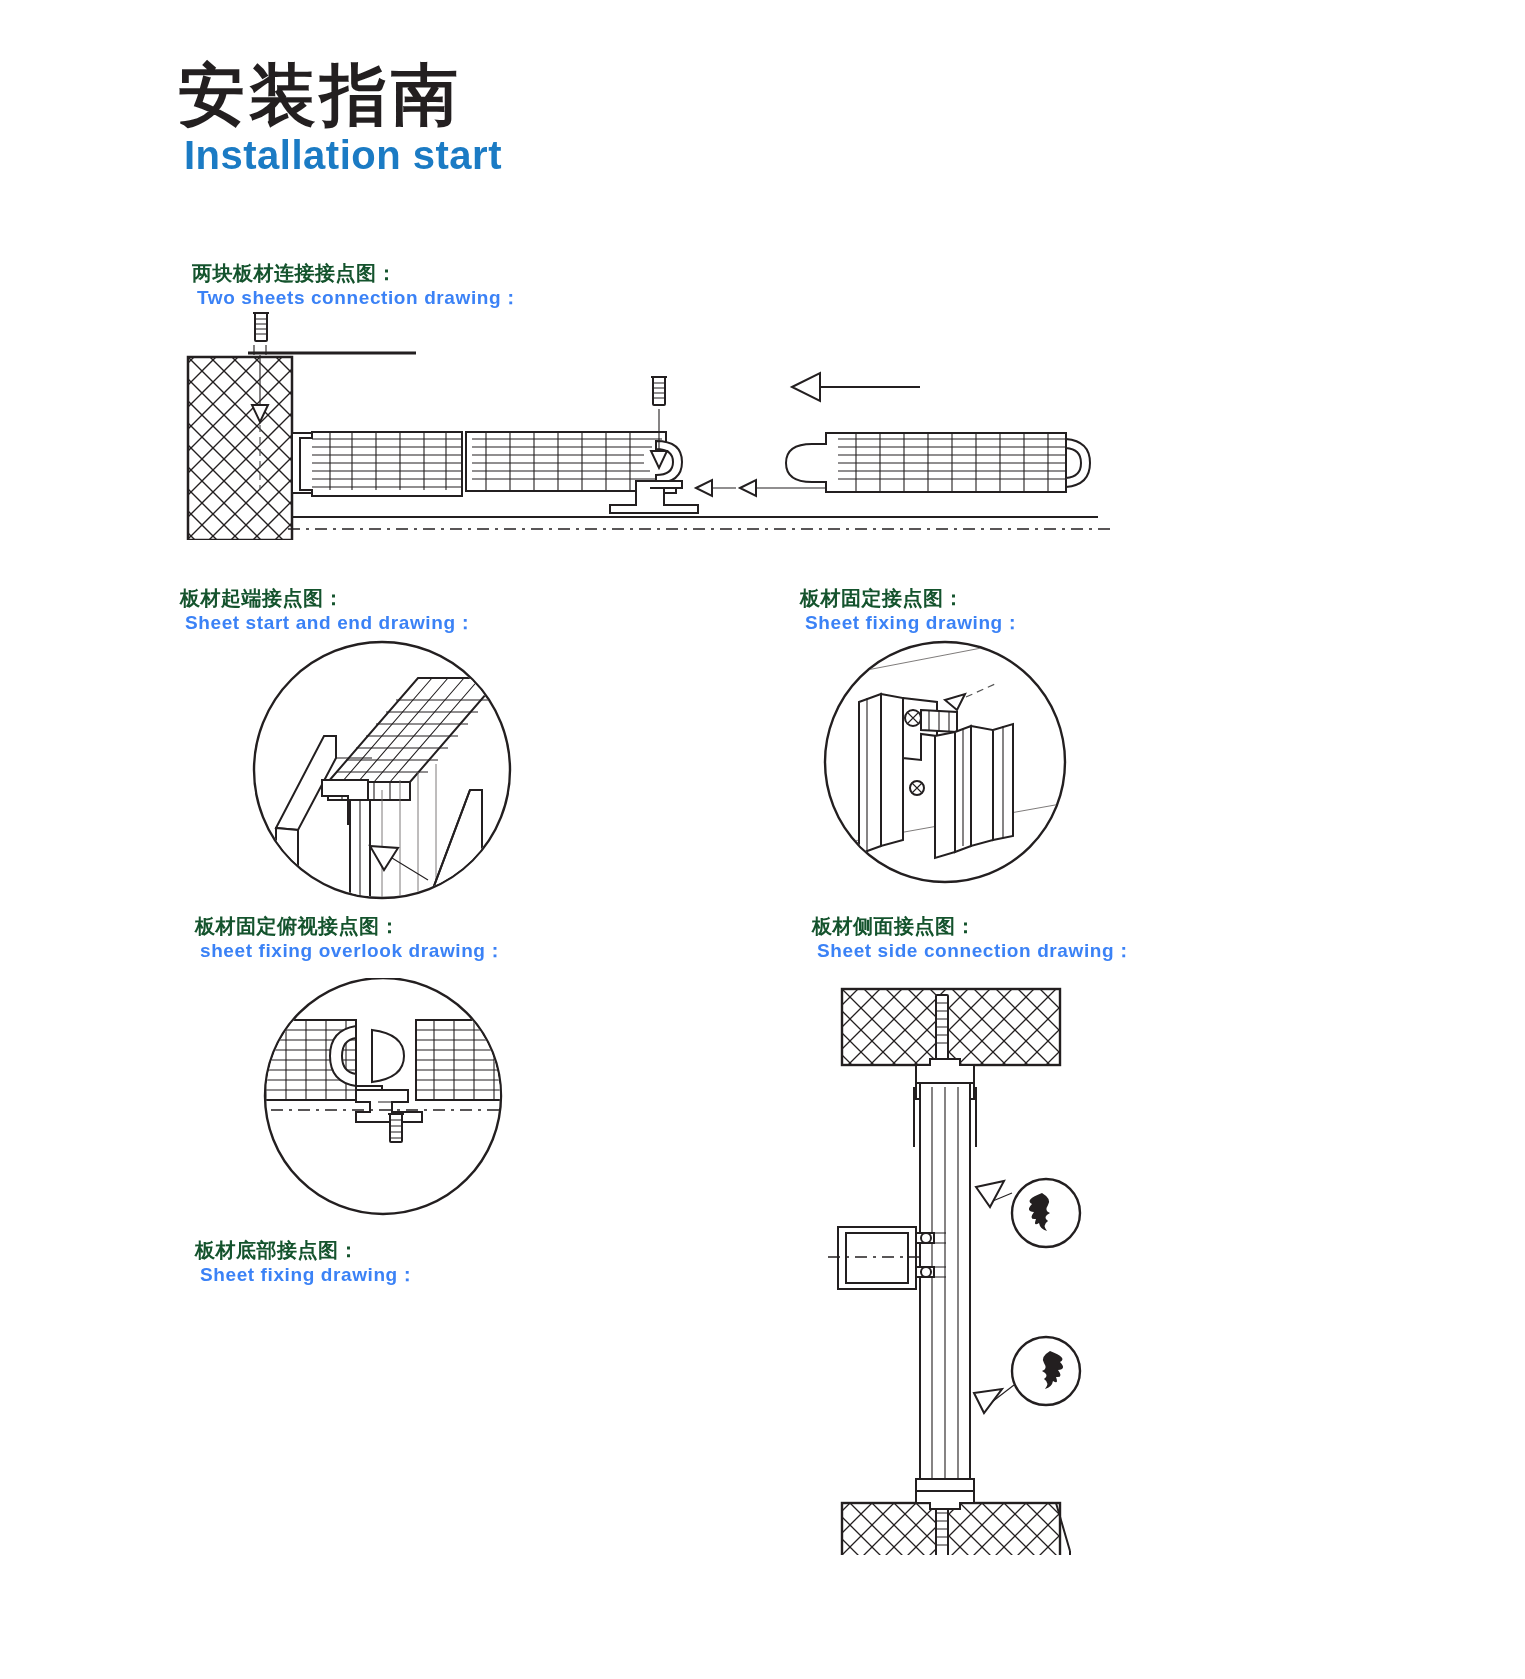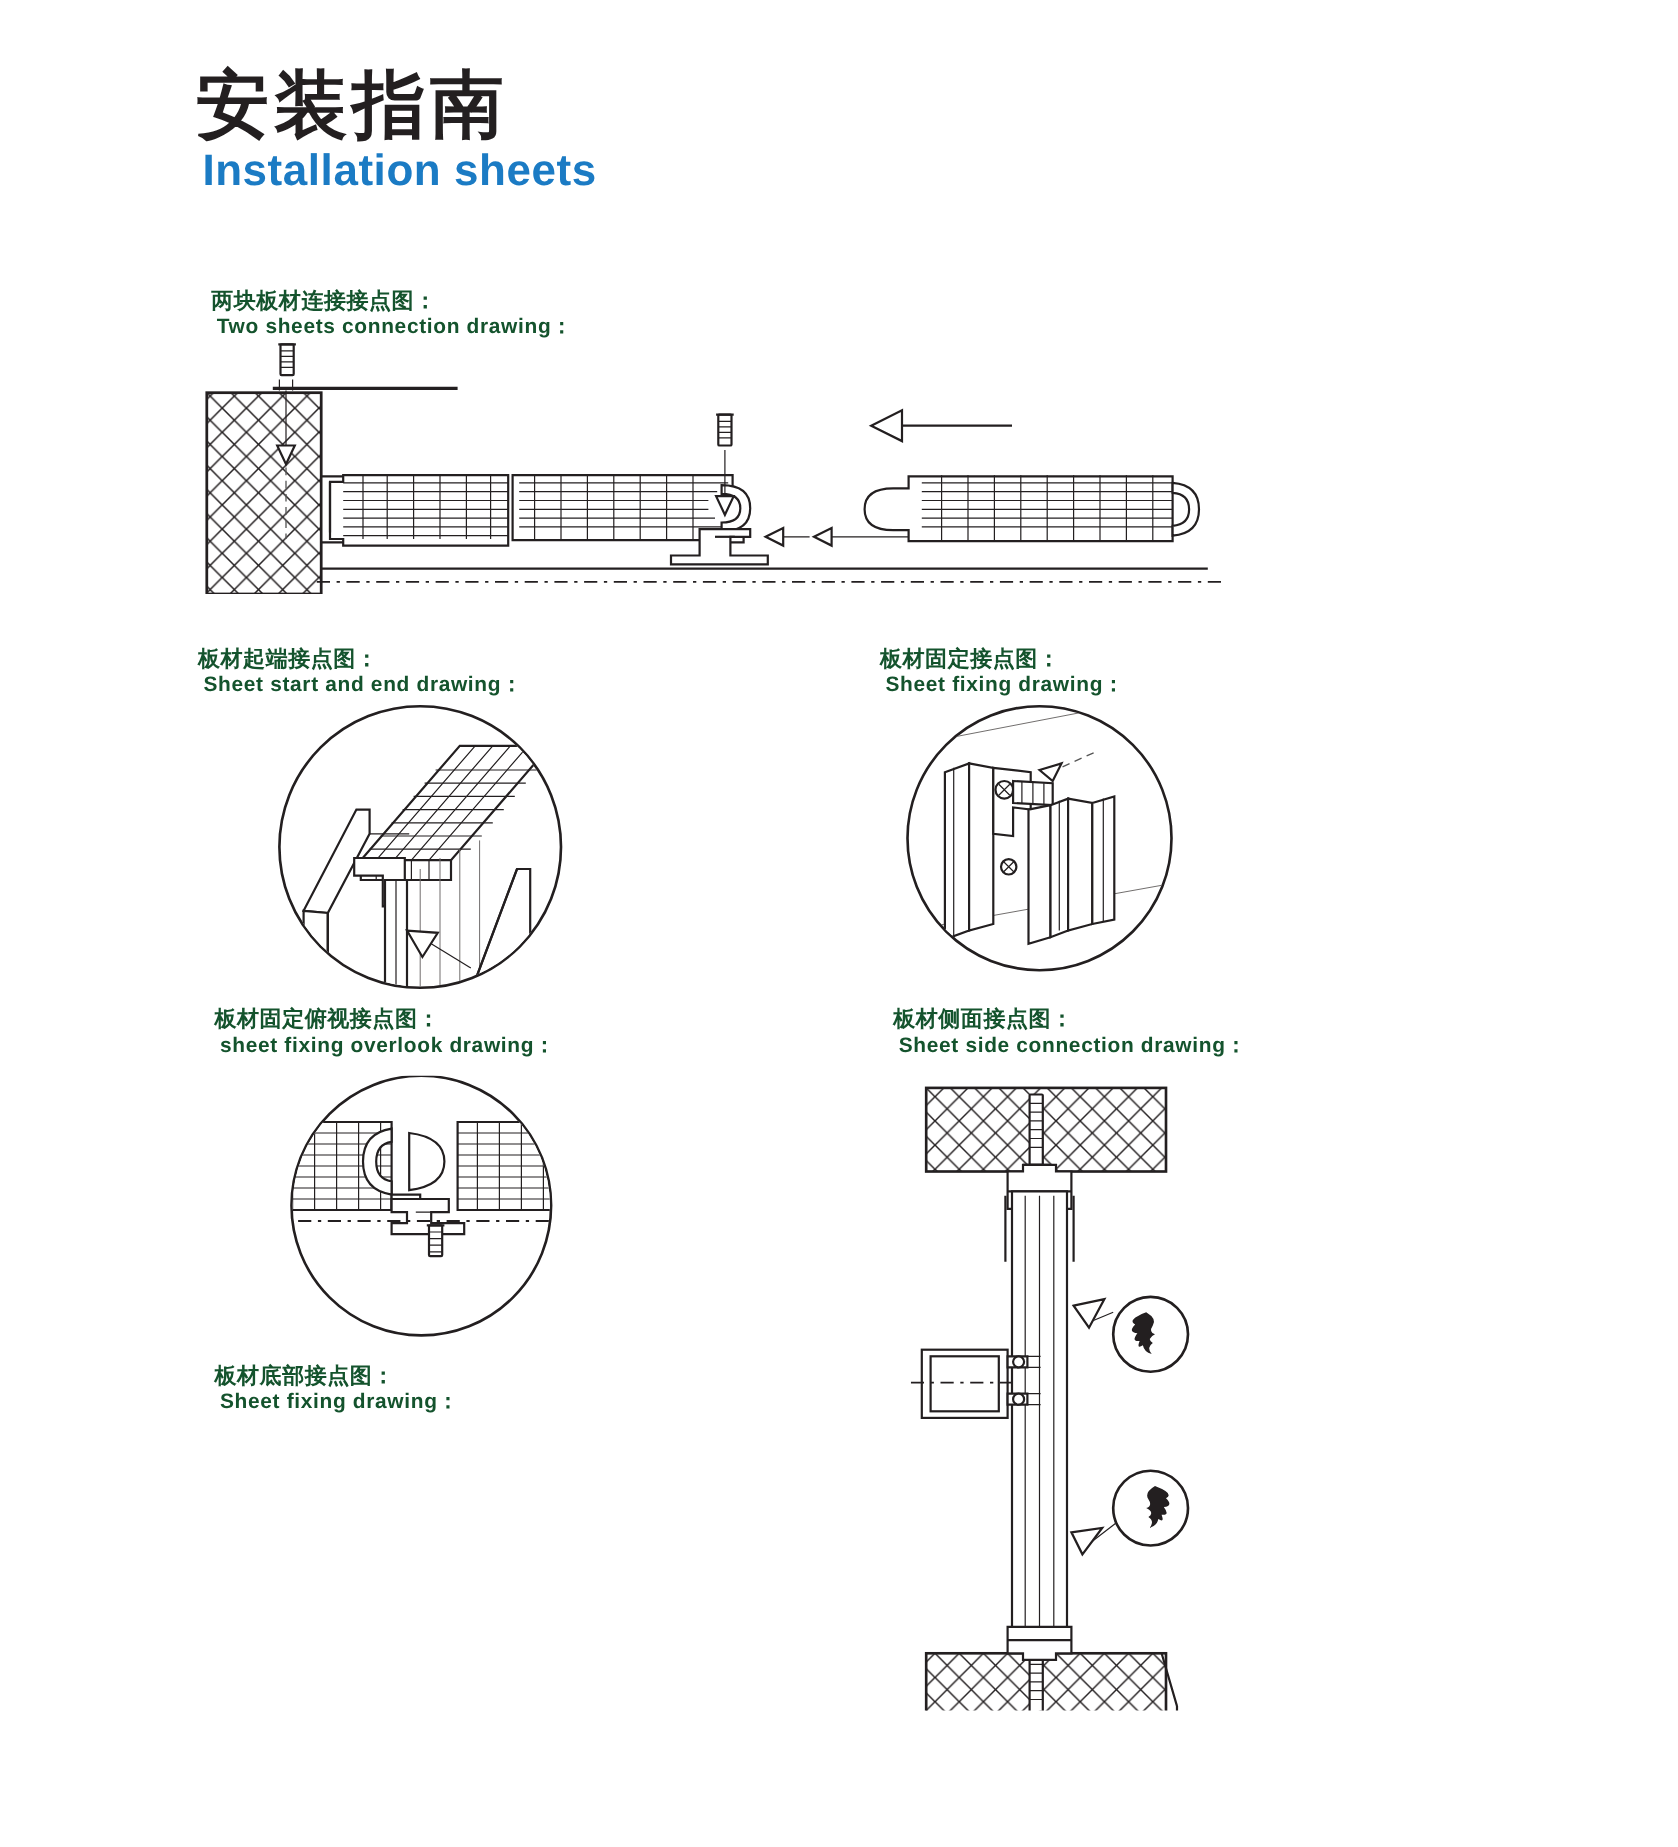--- a/index.html
+++ b/index.html
@@ -50,21 +50,21 @@
     font-weight: 700;
     color: #14532d;
     letter-spacing: 0.5px;
     line-height: 1.25;
     white-space: nowrap;
     font-family: "DejaVu Sans", sans-serif;
   }
   .heading .en {
     font-size: 19px;
     font-weight: 700;
-    color: #14532d;
+    color: #3b82f6;
     letter-spacing: 0.6px;
     line-height: 1.25;
     white-space: nowrap;
     margin-left: 5px;
     font-family: "Liberation Sans", sans-serif;
   }
 
   
   .figure {
     position: absolute;
@@ -81,21 +81,21 @@
   .fill-w { fill: #ffffff; stroke: #231f20; stroke-width: 2; }
   .fill-k { fill: #231f20; stroke: none; }
   .dash { fill: none; stroke: #231f20; stroke-width: 1.6; stroke-dasharray: 12 6 3 6; }
   .dash2 { fill: none; stroke: #555; stroke-width: 1.2; stroke-dasharray: 7 5; }
 </style>
 </head>
 <body>
 
 <div class="title-block">
   <div class="title-cn">安装指南</div>
-  <div class="title-en">Installation sheets</div>
+  <div class="title-en">Installation start</div>
 </div>
 
 <div class="heading" style="left:192px; top:261px;">
   <div class="cn">两块板材连接接点图：</div>
   <div class="en">Two sheets connection drawing：</div>
 </div>
 
 <div class="figure" style="left:180px; top:305px;">
   <svg width="940" height="235" viewBox="0 0 940 235">
     <defs>

